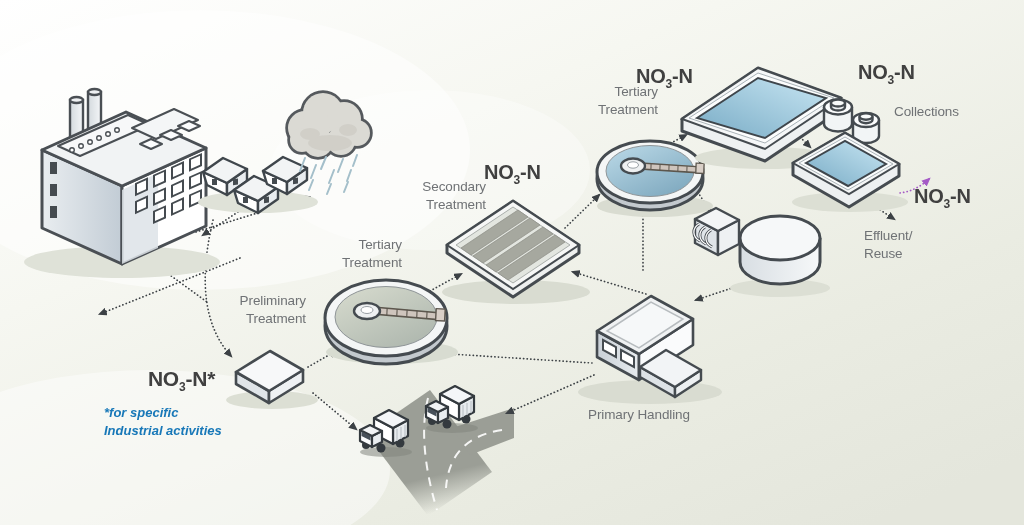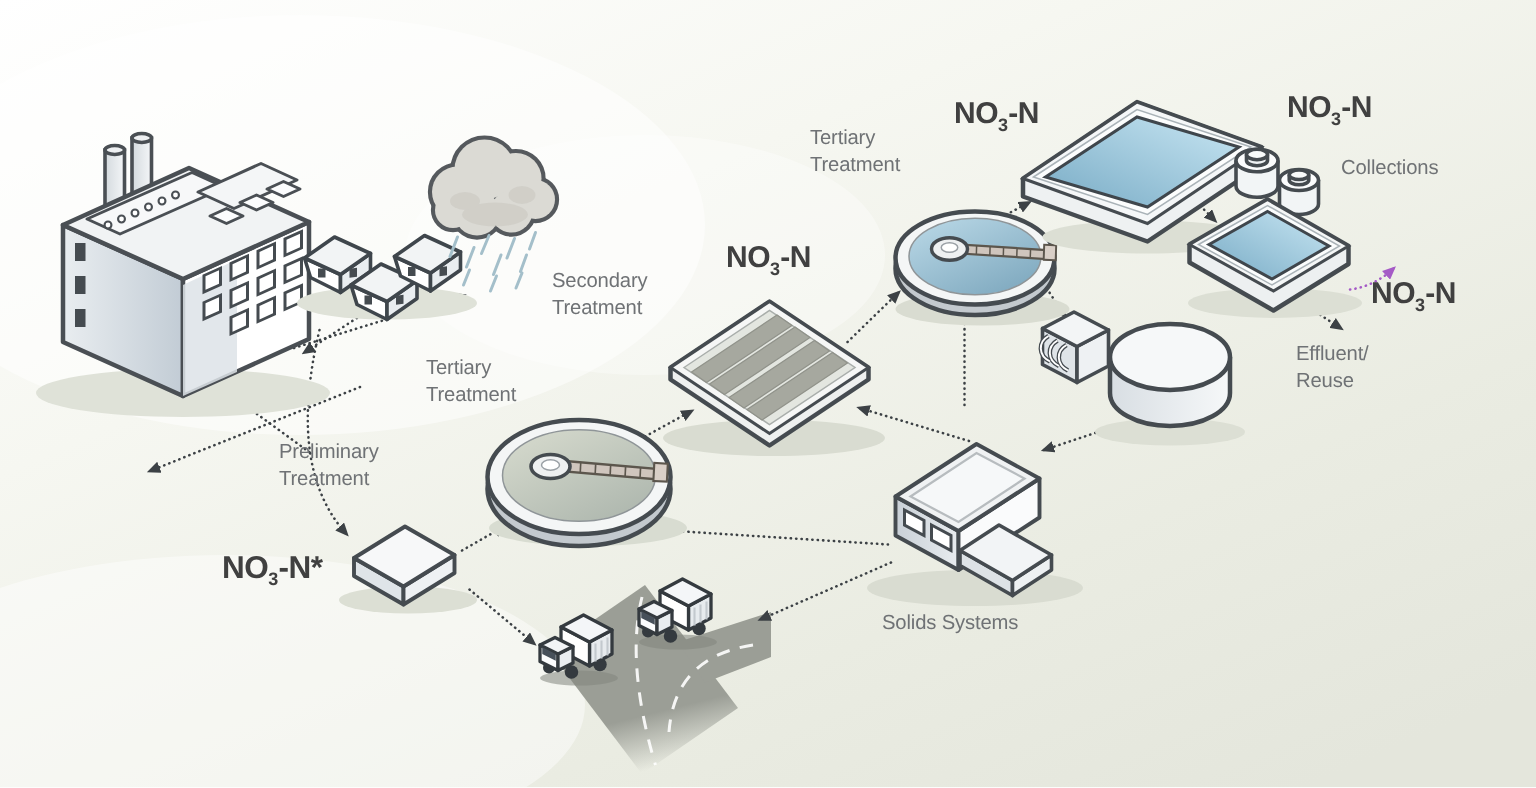--- a/index.html
+++ b/index.html
@@ -1,21 +1,21 @@
 <!DOCTYPE html>
 <html><head>
 <meta charset="utf-8">
 <style>
   html,body{margin:0;padding:0;background:#fff}
   #stage{position:relative;width:1024px;height:525px;overflow:hidden;
          font-family:"Liberation Sans",sans-serif;background:#fff}
   #scene{position:absolute;left:0;top:0}
   .lbl{position:absolute;color:#6f7275;font-size:13.5px;line-height:1.32;
        white-space:pre-line;letter-spacing:-.1px}
-  .center{text-align:left}
+  .center{text-align:right}
   .chem{position:absolute;color:#404040;font-weight:700;font-size:20px;letter-spacing:-.3px}
   .chem sub{font-size:12px;letter-spacing:0}
   .footnote{position:absolute;color:#1878b8;font-weight:700;font-style:italic;
             font-size:13px;line-height:1.4;white-space:pre-line}
 </style>
 </head>
 <body>
 
 <div id="stage">
 
@@ -378,26 +378,28 @@
 Treatment</div>
 
 <div class="lbl center" style="left:540px;top:83px;width:118px">Tertiary
 Treatment</div>
 
 <div class="lbl" style="left:894px;top:103px">Collections</div>
 
 <div class="lbl" style="left:864px;top:227px">Effluent/
 Reuse</div>
 
-<div class="lbl" style="left:588px;top:406px">Solids Systems</div>
+<div class="lbl" style="left:588px;top:406px">Primary Handling</div>
 
 <div class="chem" style="left:148px;top:367px;font-size:21px"><span>NO</span><sub>3</sub><span>-N*</span></div>
 
 <div class="chem" style="left:484px;top:161px"><span>NO</span><sub>3</sub><span>-N</span></div>
 
 <div class="chem" style="left:636px;top:65px"><span>NO</span><sub>3</sub><span>-N</span></div>
 
 <div class="chem" style="left:858px;top:61px"><span>NO</span><sub>3</sub><span>-N</span></div>
 
 <div class="chem" style="left:914px;top:185px"><span>NO</span><sub>3</sub><span>-N</span></div>
 
+<div class="footnote" style="left:104px;top:404px">*for specific
+Industrial activities</div>
 
 </div>
 
 </body></html>

